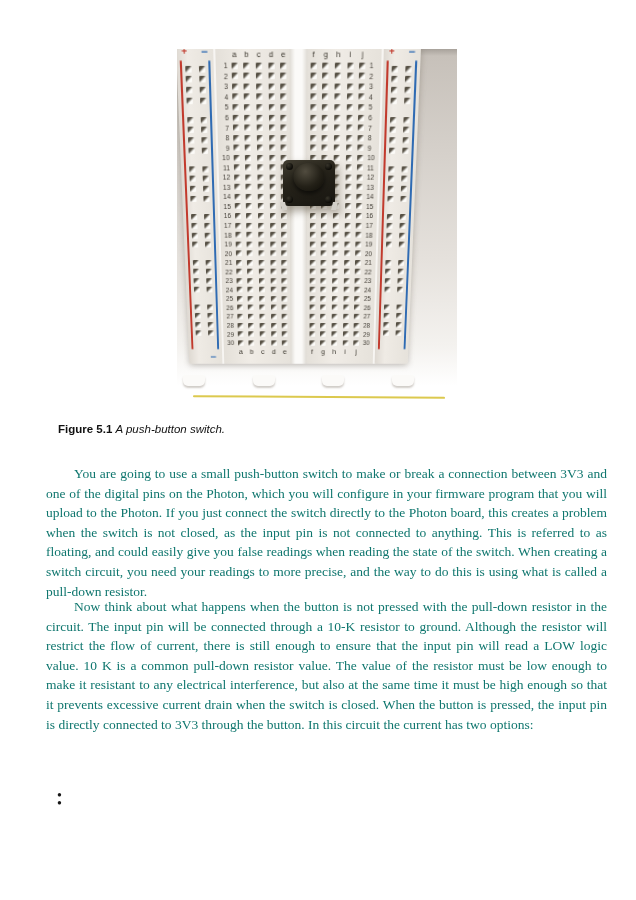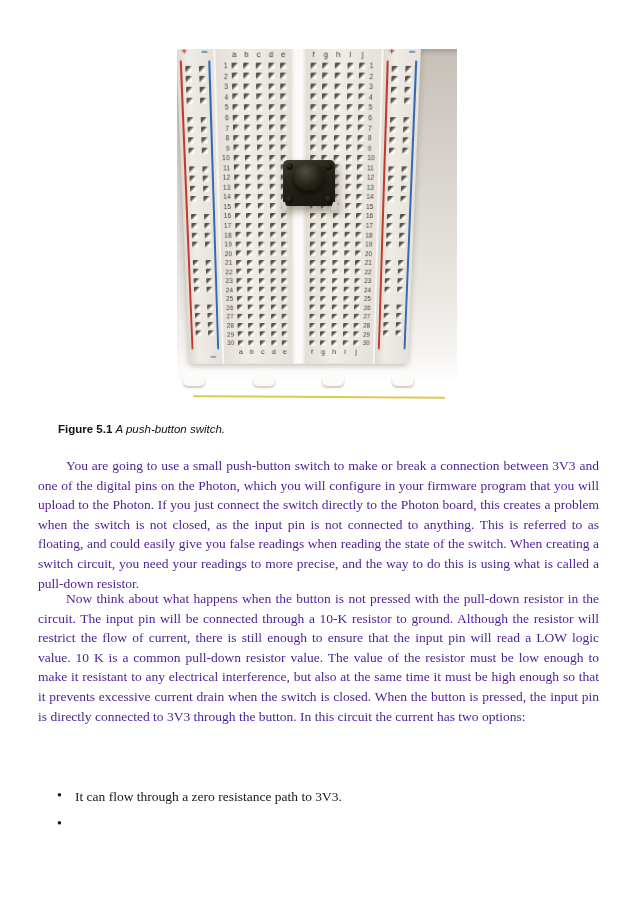--- a/index.html
+++ b/index.html
@@ -61,22 +61,22 @@
         box-shadow:0 3px 4px rgba(0,0,0,.55);}
   .leg{position:absolute;width:5px;height:8px;background:#d2cfc8;bottom:1px;}
   .leg.l{left:0;transform:skewX(14deg);} .leg.r{right:0;transform:skewX(-14deg);}
 
   
   .caption{position:absolute;left:38px;top:423px;width:561px;
            font-family:"Liberation Sans",sans-serif;font-size:11.5px;color:#111;padding-left:20px;}
   .caption .cap-label{font-weight:bold;font-style:normal;}
   .caption .cap-text{font-style:italic;}
 
-  .para{position:absolute;left:38px;width:561px;margin:0;font-size:13.5px;line-height:19.6px;
-        text-align:justify;color:#4c1d95;}
+  .para{position:absolute;left:38px;width:561px;margin:8px;font-size:13.5px;line-height:19.6px;
+        text-align:justify;color:#0f766e;}
   .para .indent{display:inline-block;width:28px;}
   #para1{top:456px;}
   #para2{top:589px;}
 
   .blist{position:absolute;left:38px;top:787px;width:561px;margin:0;padding:0;list-style:none;
          font-size:13.5px;line-height:19.5px;color:#161616;}
   .blist li{position:relative;padding-left:37px;margin-bottom:8px;}
   .blist .dot{position:absolute;left:19px;top:-1px;font-size:14px;}
 </style>
 </head>
@@ -875,20 +875,19 @@
     </figcaption>
   </figure>
 
   <p class="para" id="para1"><span class="indent"></span><span>You are going to use a small push-button switch to make or break a connection between 3V3 and one of the digital pins on the Photon, which you will configure in your firmware program that you will upload to the Photon. If you just connect the switch directly to the Photon board, this creates a problem when the switch is not closed, as the input pin is not connected to anything. This is referred to as floating, and could easily give you false readings when reading the state of the switch. When creating a switch circuit, you need your readings to more precise, and the way to do this is using what is called a pull-down resistor.</span></p>
 
   <p class="para" id="para2"><span class="indent"></span><span>Now think about what happens when the button is not pressed with the pull-down resistor in the circuit. The input pin will be connected through a 10-K resistor to ground. Although the resistor will restrict the flow of current, there is still enough to ensure that the input pin will read a LOW logic value. 10 K is a common pull-down resistor value. The value of the resistor must be low enough to make it resistant to any electrical interference, but also at the same time it must be high enough so that it prevents excessive current drain when the switch is closed. When the button is pressed, the input pin is directly connected to 3V3 through the button. In this circuit the current has two options:</span></p>
 
   <ul class="blist">
     <li>
       <span class="dot">•</span>
-      <span>It can flow through a zero resistance path to 3V3.</span>
     </li>
     <li>
       <span class="dot">•</span>
     </li>
   </ul>
 
 </div>
 
 </body></html>

